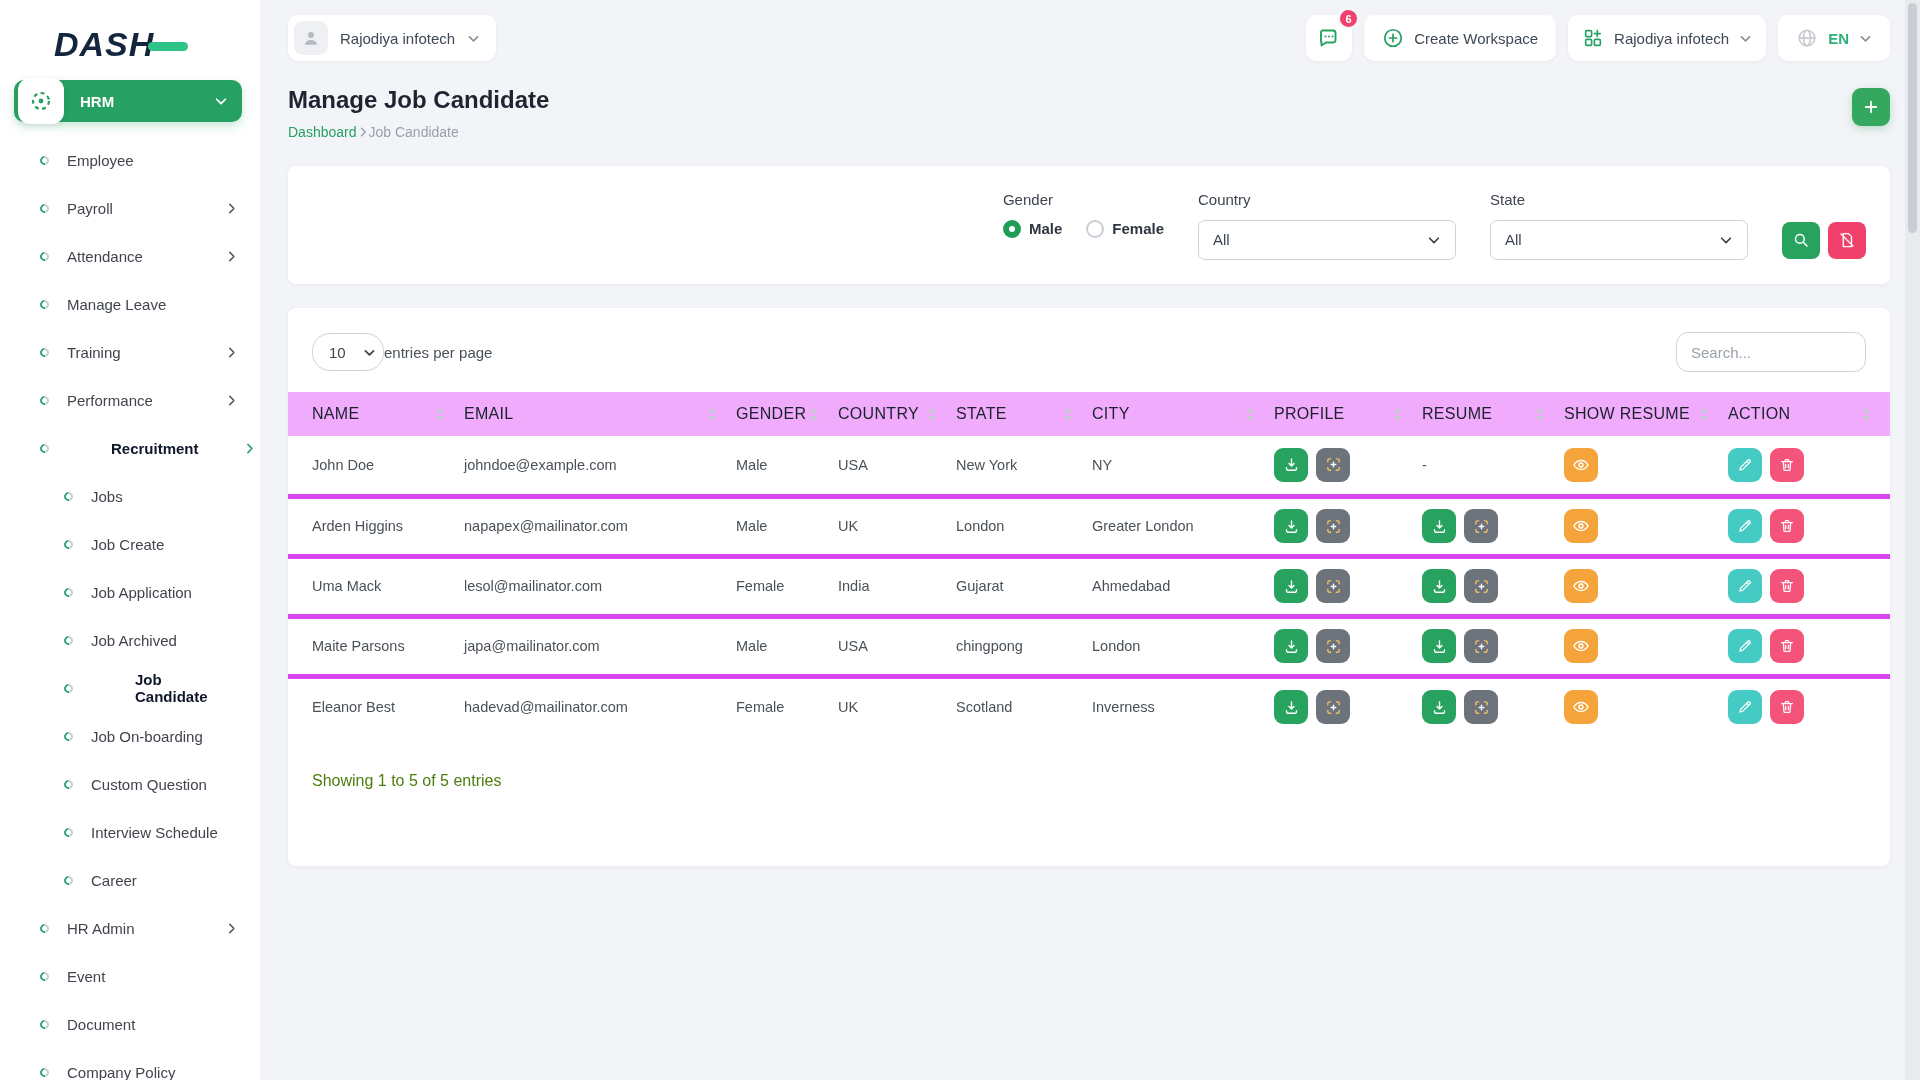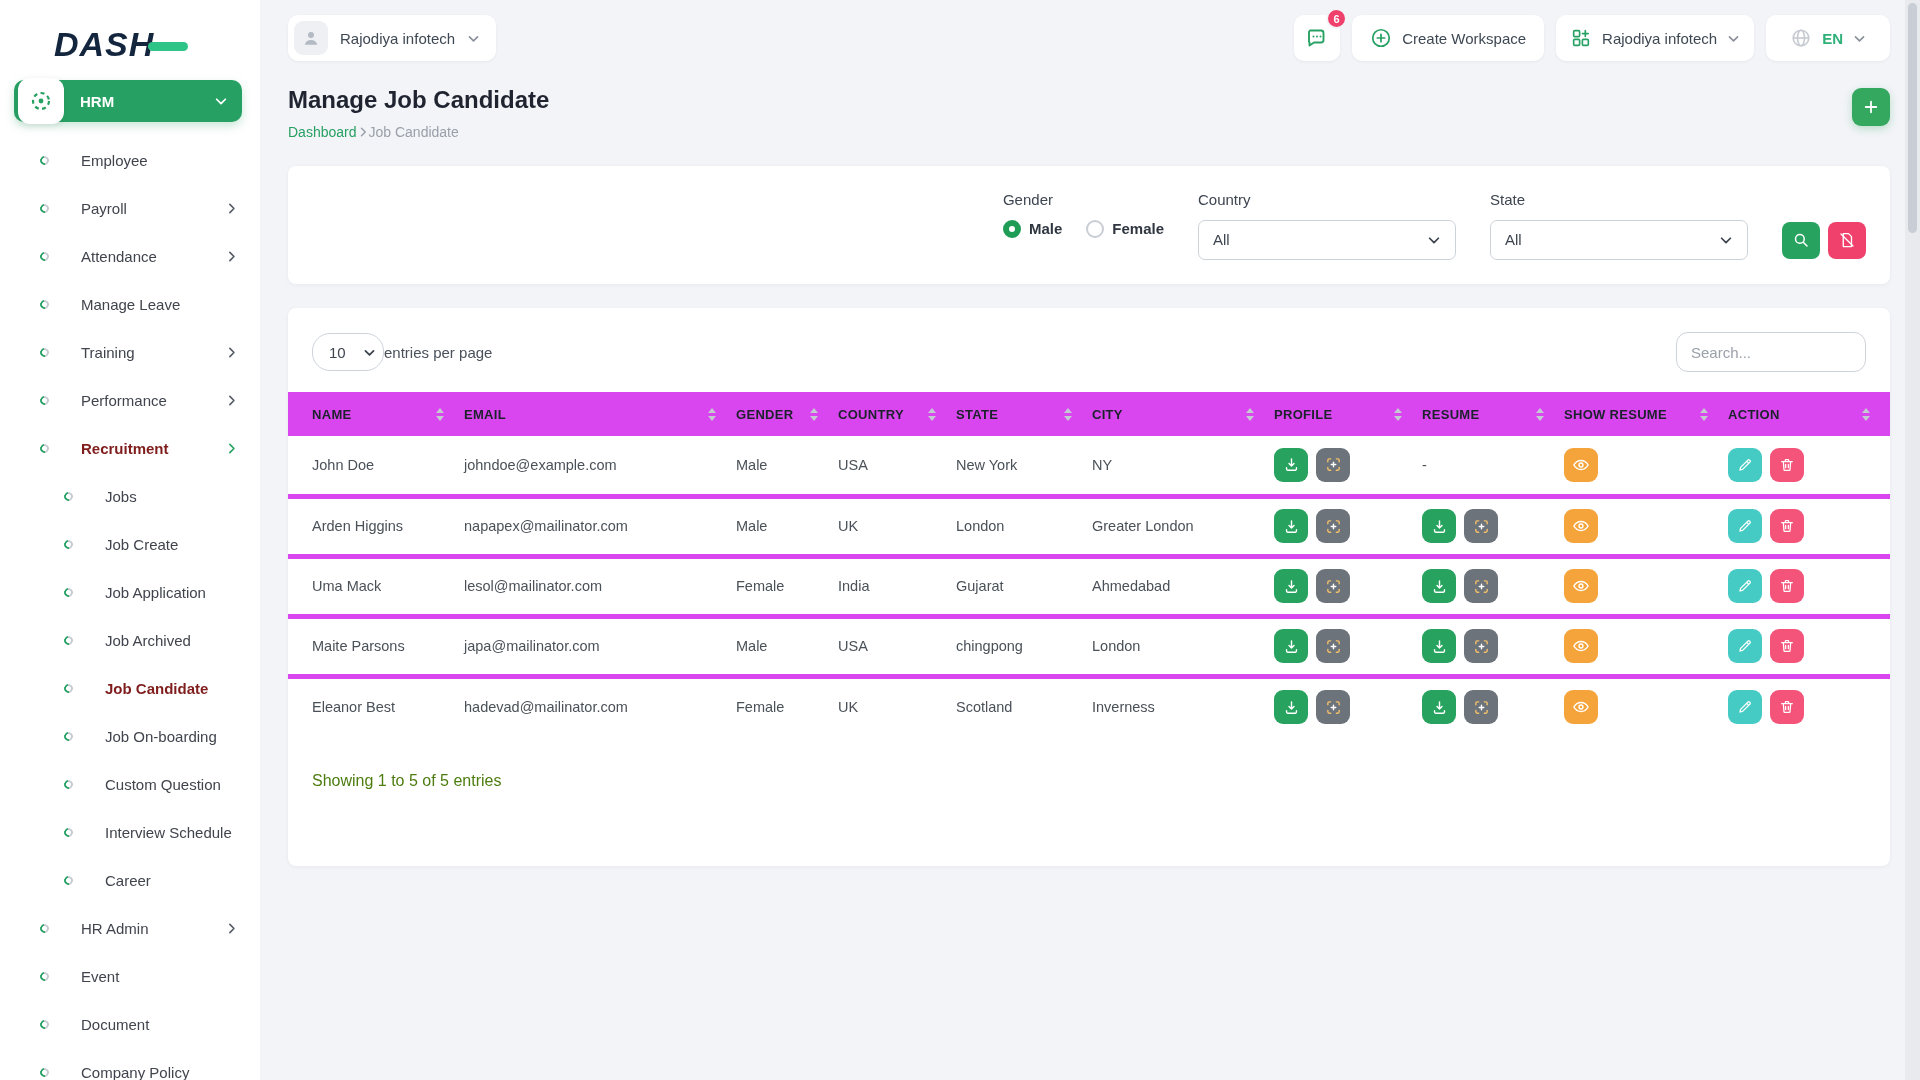--- a/index.html
+++ b/index.html
@@ -14,42 +14,42 @@
   .logo-text::after { content:""; position:absolute; right:-34px; top:17px; width:40px; height:9px; border-radius:5px; background:#2ec487; }
 
   .hrm-btn { margin:16px 18px 0 14px; height:42px; background:#27a163; border-radius:10px; display:flex; align-items:center; position:relative; cursor:pointer; box-shadow:0 4px 10px rgba(39,161,99,.25); }
   .hrm-icon-box { width:46px; height:46px; background:#ffffff; border-radius:12px; margin-left:4px; display:flex; align-items:center; justify-content:center; box-shadow:0 2px 6px rgba(0,0,0,.08); }
   .hrm-label { color:#ffffff; font-weight:700; font-size:15px; margin-left:16px; }
   .hrm-chevron { margin-left:auto; margin-right:14px; color:#ffffff; display:flex; }
 
   .side-menu { margin-top:14px; }
   .side-item { height:48px; display:flex; align-items:center; padding:0 22px 0 40px; cursor:pointer; color:#40444d; font-size:15px; }
   .side-item .bullet { width:9px; height:9px; border-radius:50%; border:2px solid #c5cad2; border-bottom-color:#27a163; border-left-color:#27a163; transform:rotate(35deg); flex:0 0 auto; }
-  .side-item .side-label { margin-left:32px; }
+  .side-item .side-label { margin-left:18px; }
   .side-item .side-arrow { margin-left:auto; color:#555c66; display:flex; }
   .side-item.sub { padding-left:64px; }
-  .side-item.active { color:#7f1d1d; font-weight:700; }
+  .side-item.active { color:#0f172a; font-weight:700;gap:44px; }
   .side-item.active .side-arrow { color:#27a163; }
 
   
   .main { position:absolute; left:260px; top:0; width:1660px; height:1080px; padding:14px 30px 0 28px; }
 
   .topbar { display:flex; align-items:center; height:48px; }
   .pill { background:#ffffff; border-radius:10px; box-shadow:0 1px 3px rgba(20,30,50,.06); display:flex; align-items:center; height:46px; cursor:pointer; }
   .ws-left { padding:0 16px 0 6px; gap:12px; }
   .avatar { width:34px; height:34px; border-radius:9px; background:#eef0f3; display:flex; align-items:center; justify-content:center; color:#b9bfc8; }
   .pill-text { font-size:15px; color:#3e4853; }
   .chev { color:#8a919b; display:flex; }
 
   .top-right { margin-left:auto; display:flex; align-items:center; gap:12px; }
   .icon-btn { width:46px; height:46px; position:relative; justify-content:center; }
   .badge { position:absolute; top:-7px; right:-7px; min-width:21px; height:21px; border-radius:50%; background:#f0416c; border:2px solid #f3f4f8; color:#fff; font-size:11px; font-weight:700; display:flex; align-items:center; justify-content:center; }
   .create-ws { padding:0 18px; gap:10px; }
   .ws-right { padding:0 14px; gap:10px; }
-  .lang { padding:0 24px; gap:10px; }
+  .lang { padding:0 18px; gap:10px; }
   .lang-code { color:#2db178; font-size:15px; font-weight:600; }
 
   
   .page-head { margin-top:24px; position:relative; }
   .page-title { font-size:24px; font-weight:700; color:#1f2430; }
   .breadcrumb { margin-top:10px; display:flex; align-items:center; font-size:14px; }
   .bc-link { color:#27a163; cursor:pointer; }
   .bc-sep { color:#9aa0aa; display:flex; }
   .bc-current { color:#9aa0aa; }
   .add-btn { position:absolute; right:0; top:2px; width:38px; height:38px; border:none; border-radius:9px; background:#35a860; color:#fff; font-size:22px; line-height:1; cursor:pointer; display:flex; align-items:center; justify-content:center; box-shadow:0 3px 8px rgba(53,168,96,.3); }
@@ -74,21 +74,21 @@
 
   
   .table-card { margin-top:24px; min-height:558px; padding-bottom:10px; }
   .table-toolbar { display:flex; align-items:center; padding:24px 24px 20px 24px; }
   .entries-select { width:72px; height:38px; border:1px solid #ced3da; border-radius:18px; display:flex; align-items:center; padding:0 12px 0 16px; font-size:15px; color:#3d4550; cursor:pointer; gap:17px; }
   .entries-label { font-size:15px; color:#4a515b; }
   .search-input { margin-left:auto; width:190px; height:40px; border:1px solid #ced3da; border-radius:12px; padding:0 14px; font-size:15px; color:#3d4550; outline:none; font-family:inherit; }
   .search-input::placeholder { color:#9aa1ab; }
 
   table.data { width:100%; border-collapse:collapse; table-layout:fixed; }
-  thead th { background:#d946ef; height:44px; text-align:left; font-size:13px; font-weight:700; color:#1c212b; letter-spacing:.3px; cursor:pointer; }
+  thead th { background:#f0abfc; height:44px; text-align:left; font-size:16px; font-weight:400; color:#1c212b; letter-spacing:.3px; cursor:pointer; }
   .th-in { display:flex; align-items:center; justify-content:space-between; padding-right:20px; }
   th:first-child .th-in, td:first-child { padding-left:24px; }
   .sort { display:inline-flex; flex-direction:column; align-items:center; }
   .sort i { display:block; width:0; height:0; border-left:4px solid transparent; border-right:4px solid transparent; }
   .sort .up { border-bottom:5px solid #c4c9d2; margin-bottom:3px; }
   .sort .down { border-top:5px solid #c4c9d2; }
   tbody td { height:60px; border-top:5px solid #d946ef; font-size:14.5px; color:#4a5158; }
   tbody tr:first-child td { border-top:none; }
   .btns { display:flex; gap:8px; }
   .tbtn { width:34px; height:34px; border:none; border-radius:9px; display:flex; align-items:center; justify-content:center; color:#fff; cursor:pointer; }

